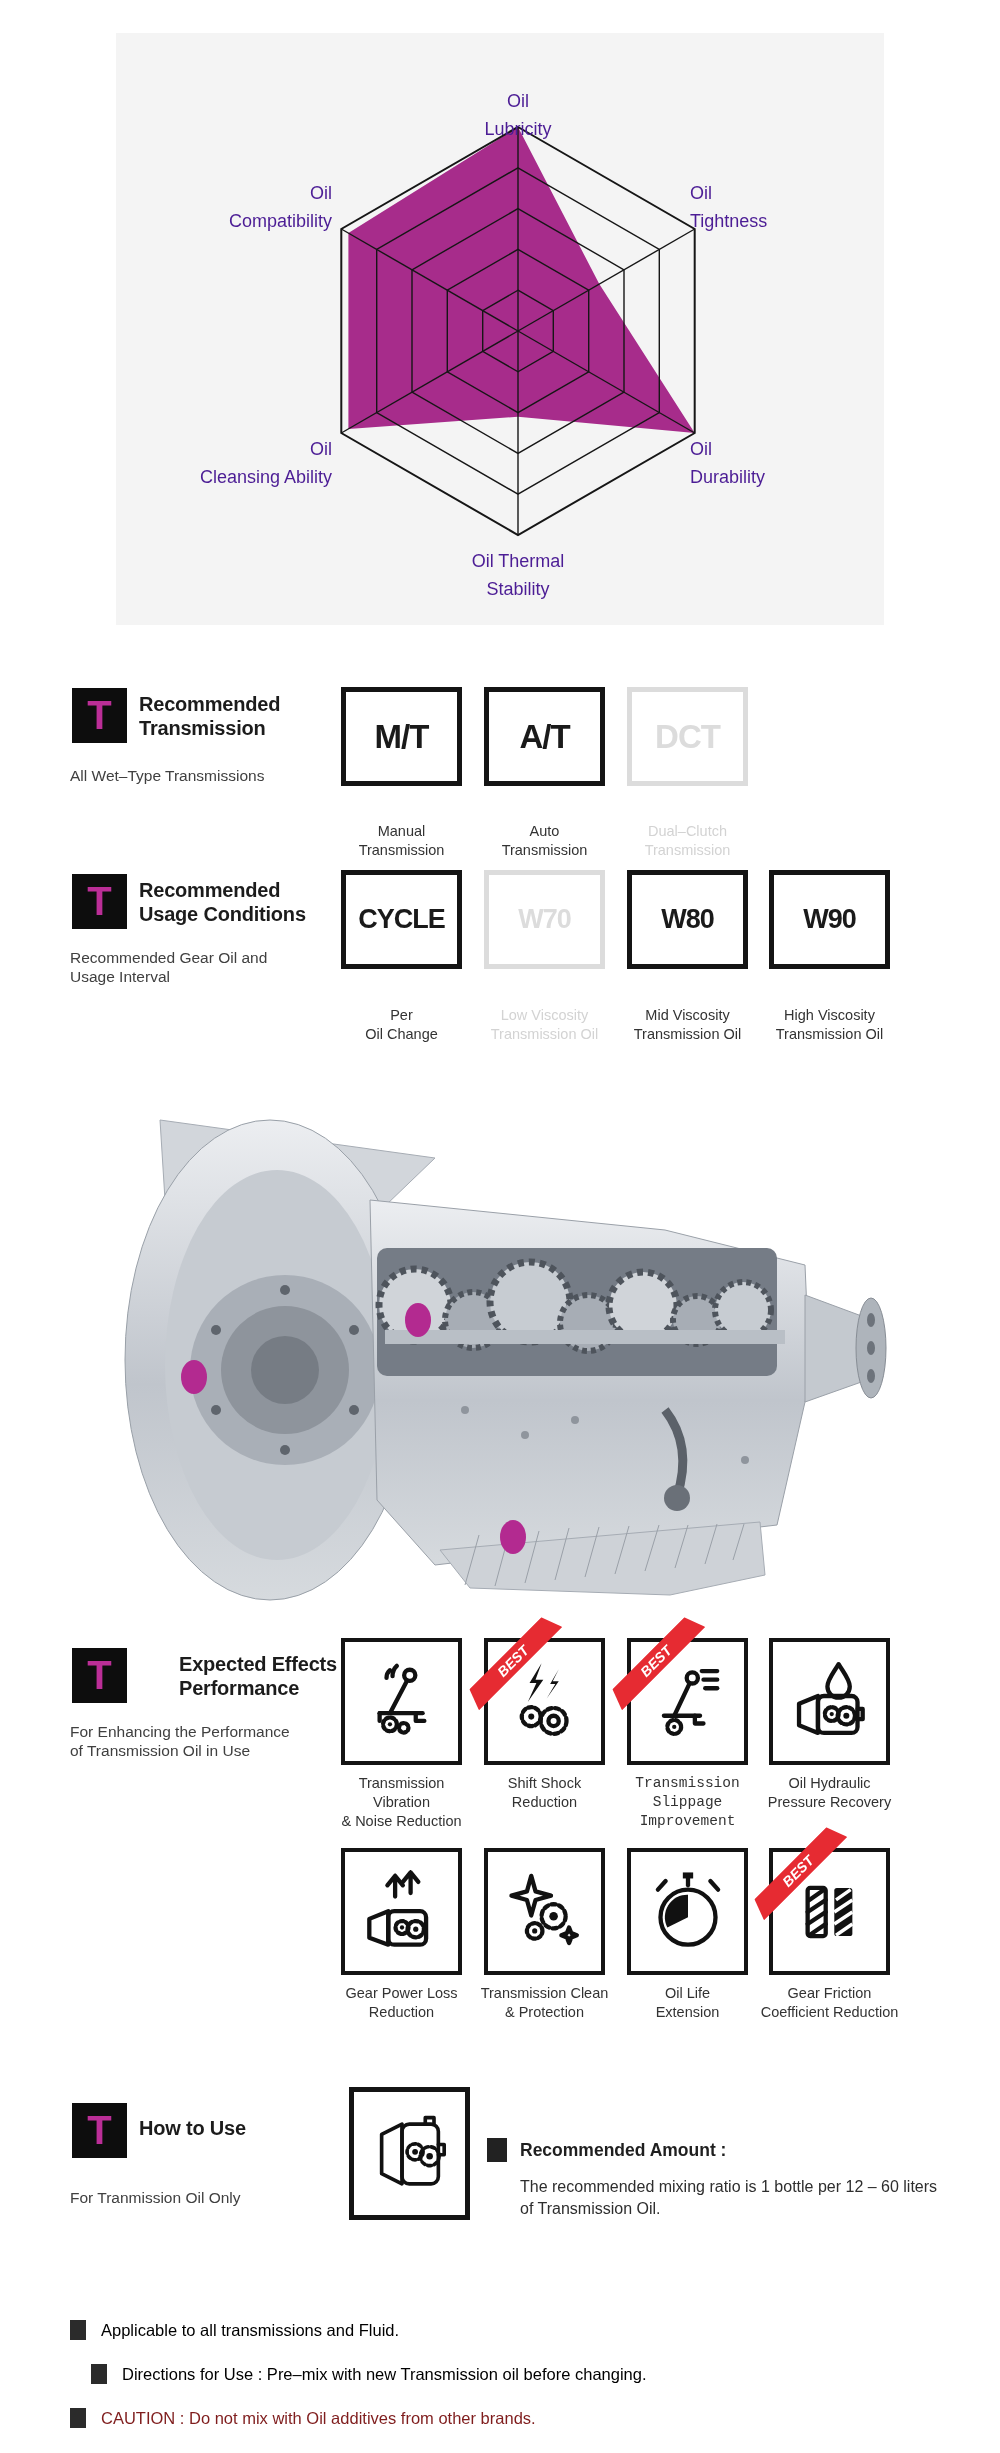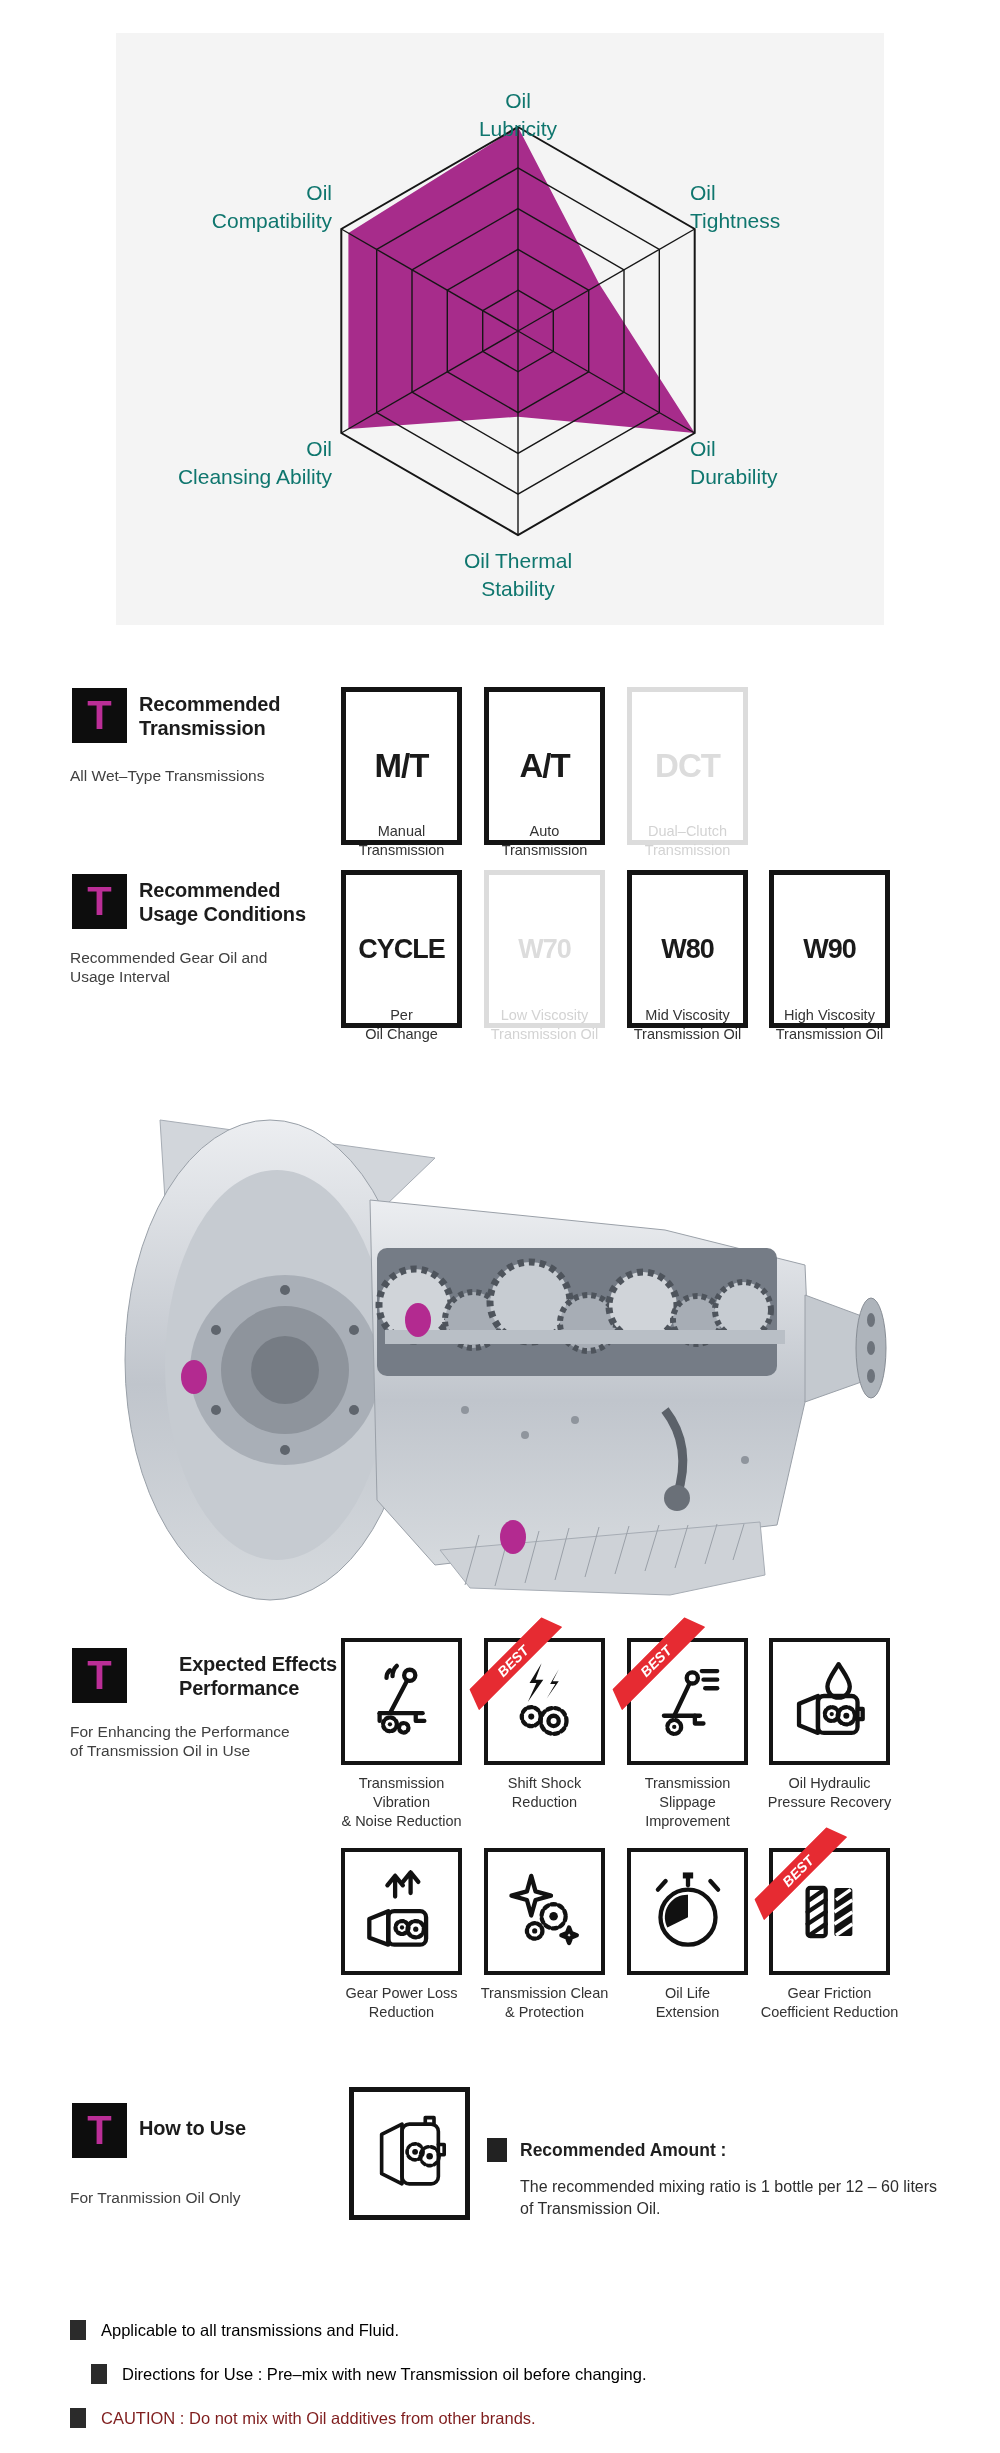--- a/index.html
+++ b/index.html
@@ -5,32 +5,32 @@
   html,body{margin:0;padding:0;background:#ffffff;}
   body{font-family:"Liberation Sans", sans-serif; color:#333;}
   .page{position:relative;width:1000px;height:2453px;background:#fff;overflow:hidden;}
 
   
   .radar-panel{position:absolute;left:116px;top:33px;width:768px;height:592px;background:#f4f4f4;}
   .radar-panel svg{position:absolute;left:0;top:0;}
   .ring{fill:none;stroke:#161616;stroke-width:1.4px;}
   .outer{stroke-width:2px;}
   .shape{stroke:none;}
-  .axis-label{position:absolute;font-size:21px;line-height:28px;color:#0f766e;}
+  .axis-label{position:absolute;font-size:18px;line-height:28px;color:#4c1d95;}
   .axis-label span{display:block;}
   .ta-c{text-align:center;} .ta-r{text-align:right;} .ta-l{text-align:left;}
 
   
   .t-logo{position:absolute;width:55px;height:55px;background:#0d0d0d;display:flex;align-items:center;justify-content:center;
           color:#bb2e97;font-size:40px;font-weight:800;line-height:55px;}
   .sec-title{position:absolute;font-size:20px;font-weight:bold;color:#1c1c1c;line-height:24px;letter-spacing:-0.2px;}
   .sec-sub{position:absolute;font-size:15.5px;color:#404040;line-height:19px;}
 
   
-  .code-box{position:absolute;width:121px;height:158px;border:5px solid #141414;background:#fff;
+  .code-box{position:absolute;width:121px;height:99px;border:5px solid #141414;background:#fff;
             display:flex;align-items:center;justify-content:center;box-sizing:border-box;}
   .code-box .code{font-weight:800;font-size:33px;color:#1a1a1a;letter-spacing:-1px;}
   .code-box.small .code{font-size:27px;}
   .code-box.disabled{border-color:#dcdcdc;}
   .code-box.disabled .code{color:#dcdcdc;}
   .box-cap{position:absolute;width:141px;text-align:center;font-size:14.5px;line-height:19px;color:#333;}
   .box-cap.disabled{color:#d3d3d3;}
 
   
   .fx-box{position:absolute;width:121px;height:127px;border:4px solid #141414;background:#fff;box-sizing:border-box;
@@ -265,21 +265,21 @@
         <rect class="ic" x="36" y="43" width="46" height="43" rx="7"></rect>
       <circle class="ic" cx="52" cy="64" r="8" stroke-dasharray="3.5 3"></circle>
         <circle class="icf" cx="52" cy="64" r="2.5"></circle>
       <circle class="ic" cx="69" cy="66" r="10" stroke-dasharray="4 3.2"></circle>
         <circle class="icf" cx="69" cy="66" r="3.5"></circle>
       <path class="ic" d="M82 58 h6 v12 h-6"></path>
     </svg>
   </div>
   <div class="box-cap" style="left:331px;top:1774px;"><span>Transmission Vibration</span><br><span>&amp; Noise Reduction</span></div>
   <div class="box-cap" style="left:474px;top:1774px;"><span>Shift Shock</span><br><span>Reduction</span></div>
-  <div class="box-cap" style="left:617px;top:1774px;"><span>Transmission Slippage</span><br><span>Improvement</span></div>
+  <div class="box-cap" style="left:617px;top:1774px;font-family:Liberation Mono, monospace;"><span>Transmission Slippage</span><br><span>Improvement</span></div>
   <div class="box-cap" style="left:759px;top:1774px;"><span>Oil Hydraulic</span><br><span>Pressure Recovery</span></div>
 
   <div class="fx-box" style="left:341px;top:1848px;">
     <svg viewBox="0 0 100 100">
       <path class="ic" d="M42 32 V8 M42 8 l-9 11 M42 8 l9 11"></path>
         <path class="ic" d="M60 28 V4 M60 4 l-9 11 M60 4 l9 11"></path>
       <path class="ic" d="M12 58 L34 49 V88 L12 80 z"></path>
         <rect class="ic" x="34" y="49" width="44" height="39" rx="7"></rect>
       <circle class="ic" cx="50" cy="68" r="7.5" stroke-dasharray="3.5 3"></circle>
         <circle class="icf" cx="50" cy="68" r="2.5"></circle>

